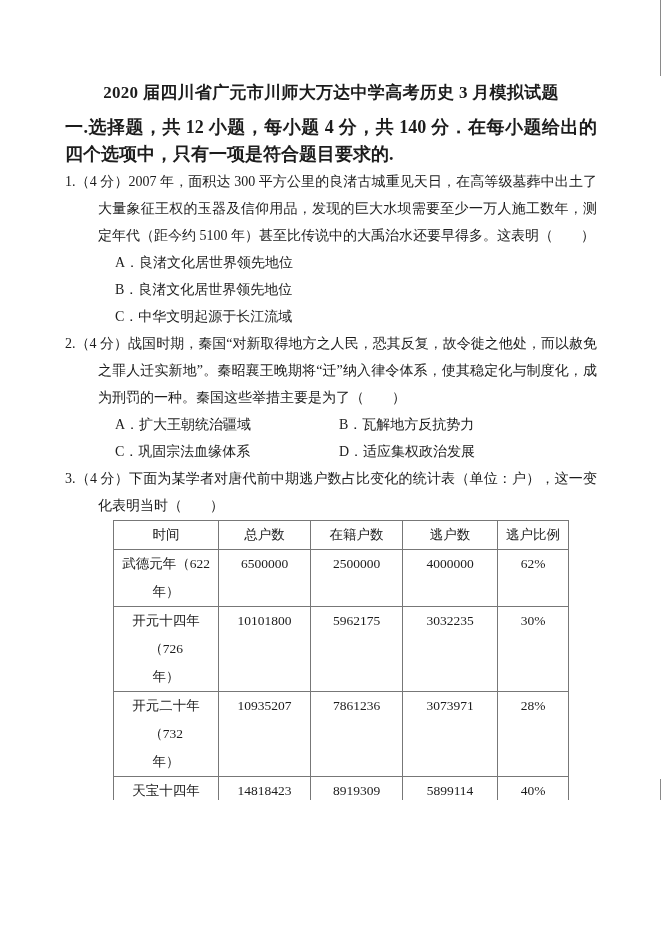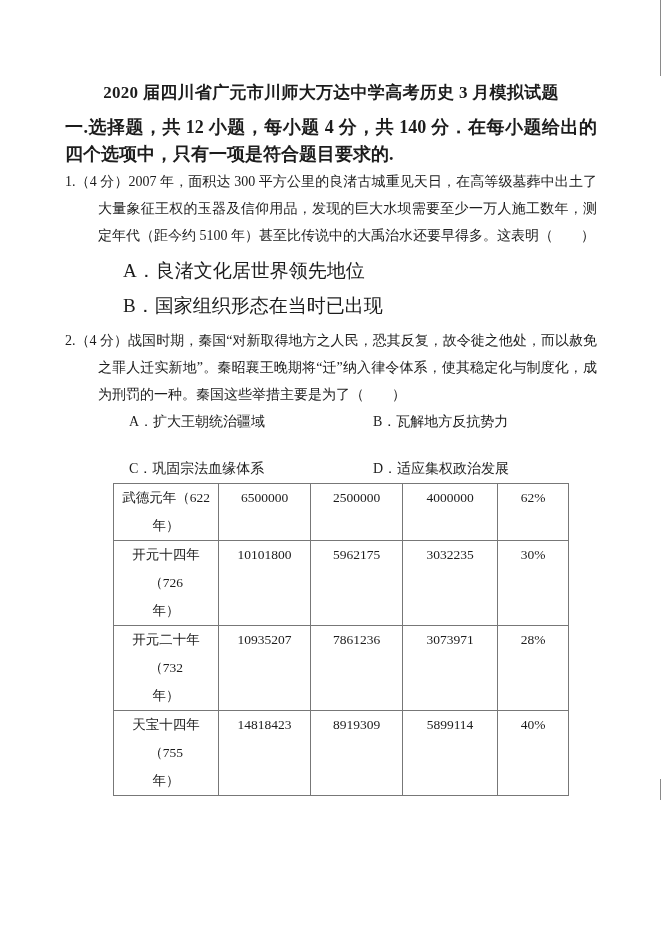--- a/index.html
+++ b/index.html
@@ -40,29 +40,28 @@
   .q-text {
     margin: 0;
     font-size: 14px;
     line-height: 27px;
     text-align: justify;
     padding-left: 33px;
     text-indent: -33px;
   }
   .opts-stack { margin: 0 0 0 50px; }
   .opts-stack .opt {
-    margin: 8px;
-    font-size: 19px;
+    margin: 0;
+    font-size: 14px;
     line-height: 27px;
   }
   .opts-grid {
-    margin: 0 0 0 64px;
+    margin: 0 0 0 50px;
     display: grid;
     grid-template-columns: 224px 1fr;
-    gap: 20px;
   }
   .opts-grid .opt {
     margin: 0;
     font-size: 14px;
     line-height: 27px;
   }
   table.stats {
     margin: 1px 0 0 48px;
     border-collapse: collapse;
     table-layout: fixed;
@@ -93,45 +92,54 @@
   <div class="content">
 
     <h1 class="doc-title">2020 届四川省广元市川师大万达中学高考历史 3 月模拟试题</h1>
 
     <p class="intro">一.选择题，共 12 小题，每小题 4 分，共 140 分．在每小题给出的四个选项中，只有一项是符合题目要求的.</p>
 
     <div class="question">
       <p class="q-text">1.（4 分）2007 年，面积达 300 平方公里的良渚古城重见天日，在高等级墓葬中出土了大量象征王权的玉器及信仰用品，发现的巨大水坝需要至少一万人施工数年，测定年代（距今约 5100 年）甚至比传说中的大禹治水还要早得多。这表明（　　）</p>
       <div class="opts-stack">
         <p class="opt">A．良渚文化居世界领先地位</p>
-        <p class="opt">B．国家组织形态在当时已出现</p>
+        <p class="opt">B．良渚文化居世界领先地位</p>
+        <p class="opt">C．中华文明起源于长江流域</p>
       </div>
     </div>
 
     <div class="question">
       <p class="q-text">2.（4 分）战国时期，秦国“对新取得地方之人民，恐其反复，故令徙之他处，而以赦免之罪人迁实新地”。秦昭襄王晚期将“迁”纳入律令体系，使其稳定化与制度化，成为刑罚的一种。秦国这些举措主要是为了（　　）</p>
       <div class="opts-grid">
         <p class="opt">A．扩大王朝统治疆域</p>
         <p class="opt">B．瓦解地方反抗势力</p>
         <p class="opt">C．巩固宗法血缘体系</p>
         <p class="opt">D．适应集权政治发展</p>
       </div>
     </div>
 
     <div class="question">
+      <p class="q-text">3.（4 分）下面为某学者对唐代前中期逃户数占比变化的统计表（单位：户），这一变化表明当时（　　）</p>
 
       <table class="stats">
         <colgroup>
           <col style="width:105px">
           <col style="width:92px">
           <col style="width:92px">
           <col style="width:95px">
           <col style="width:71px">
         </colgroup>
         <tbody>
+          <tr>
+            <th class="time-cell">时间</th>
+            <th>总户数</th>
+            <th>在籍户数</th>
+            <th>逃户数</th>
+            <th>逃户比例</th>
+          </tr>
           <tr>
             <td class="time-cell">武德元年（622 年）</td>
             <td>6500000</td>
             <td>2500000</td>
             <td>4000000</td>
             <td>62%</td>
           </tr>
           <tr>
             <td class="time-cell">开元十四年（726
 年）</td>

